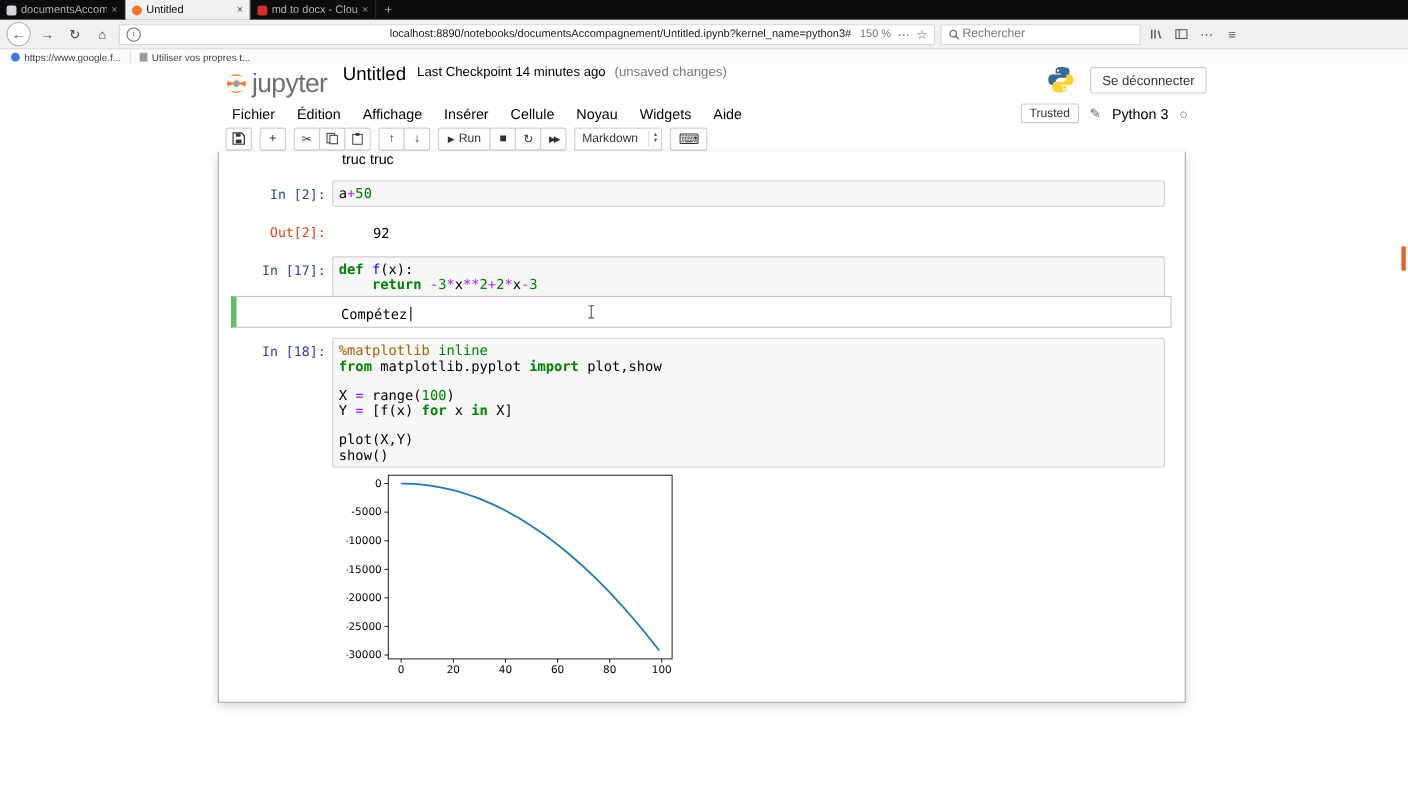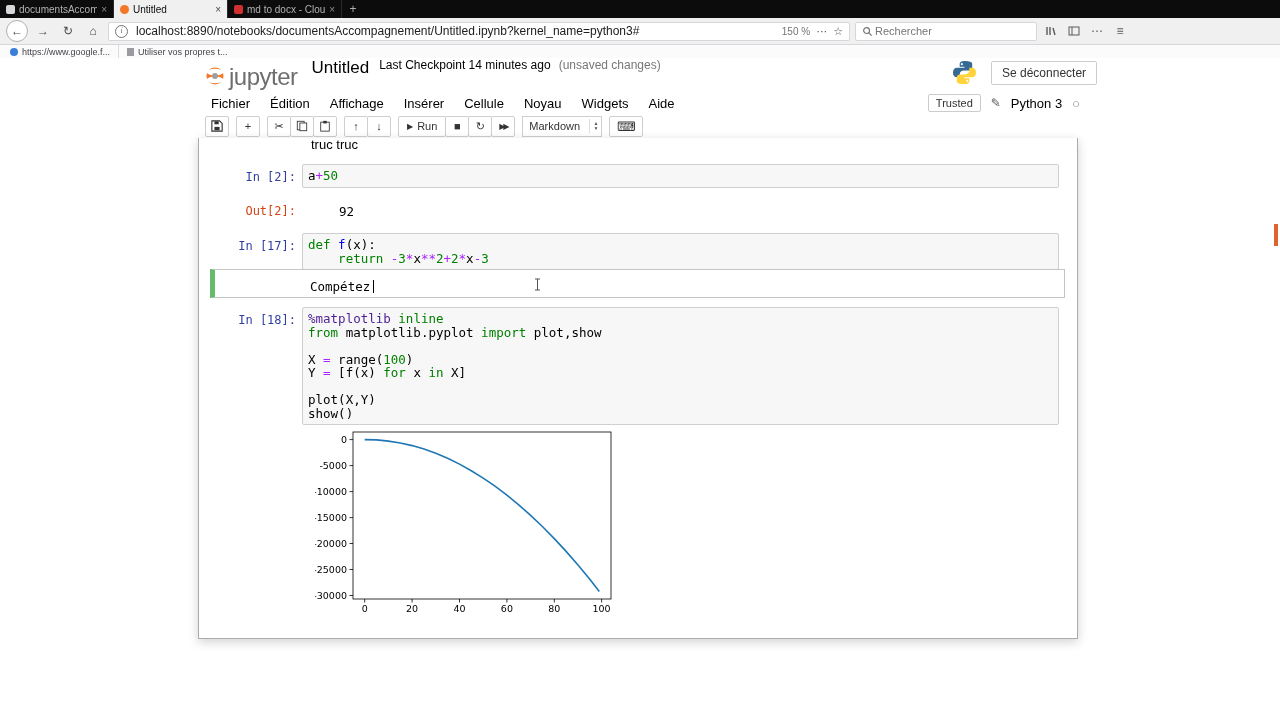--- a/index.html
+++ b/index.html
@@ -23,22 +23,22 @@
 
   .navbar{height:27px;background:#f0f0f1;border-bottom:1px solid #d7d7db;
           display:flex;align-items:center;padding:0 6px;gap:5px;box-sizing:border-box;}
   .navbtn{width:20px;height:20px;display:flex;align-items:center;justify-content:center;
           color:#4a4a4f;font-size:12px;border-radius:50%;flex:none;}
   .navbtn.circled{border:1px solid #b1b1b3;background:#fff;}
   .urlbar{width:742px;height:19px;background:#fff;border:1px solid #d7d7db;border-radius:2px;
           display:flex;align-items:center;padding:0 6px;gap:6px;font-size:11px;color:#202023;box-sizing:border-box;}
   .infoicon{width:11px;height:11px;border:1px solid #737373;border-radius:50%;
             font-size:8px;line-height:10px;text-align:center;color:#737373;flex:none;font-style:italic;font-family:"Liberation Serif",serif;}
-  .urlinput{flex:1;border:none;outline:none;background:transparent;font-size:12px;
-            color:#202023;font-family:"Liberation Sans",sans-serif;min-width:0;}
+  .urlinput{flex:1;border:none;outline:none;background:transparent;font-size:10px;
+            color:#202023;font-family:"Liberation Sans",sans-serif;min-width:0;text-align:right;}
   .zoomchip{color:#737373;font-size:10px;flex:none;}
   .urlicon{color:#5a5a5c;font-size:11px;flex:none;}
   .searchbar{width:182px;height:19px;background:#fff;border:1px solid #d7d7db;border-radius:2px;
              display:flex;align-items:center;padding:0 6px;box-sizing:border-box;}
   .searchinput{flex:1;border:none;outline:none;background:transparent;font-size:11px;
                color:#737373;font-family:"Liberation Sans",sans-serif;min-width:0;}
   .chromeicon{width:18px;height:16px;display:flex;align-items:center;justify-content:center;
               color:#5a5a5c;font-size:12px;flex:none;}
 
   .bookmarksbar{height:13px;background:#fbfbfb;border-bottom:1px solid #e3e3e4;
@@ -92,25 +92,25 @@
                box-shadow:0 3px 10px rgba(0,0,0,.18);}
   .mdclipped{position:absolute;left:112px;top:-1px;font-size:13px;color:#000;}
   .cellrow{position:absolute;left:0;width:100%;display:flex;box-sizing:border-box;}
   .prompt{width:103px;flex:none;text-align:right;padding-right:6px;box-sizing:border-box;
           font-family:"DejaVu Sans Mono",monospace;font-size:12px;color:#303F9F;padding-top:6px;}
   .prompt.outp{color:#D84315;padding-top:0;}
   .codebox{flex:1;margin-right:18px;background:#f7f7f7;border:1px solid #cfcfcf;border-radius:2px;
            padding:4px 5px;box-sizing:border-box;}
   .cmline{font-family:"DejaVu Sans Mono",monospace;font-size:12.5px;line-height:13.5px;
           white-space:pre;min-height:13.5px;color:#000;}
-  .tk-kw{color:#008000;font-weight:normal;}
+  .tk-kw{color:#008000;font-weight:bold;}
   .tk-num{color:#008000;}
   .tk-op{color:#AA22FF;}
   .tk-fn{color:#0000FF;}
-  .tk-mg{color:#4c1d95;text-align:right;}
+  .tk-mg{color:#a16207;text-align:right;}
   .outvalue{font-family:"DejaVu Sans Mono",monospace;font-size:12.5px;padding-left:9px;padding-top:0;}
 
   .mdeditcell{position:absolute;left:11px;top:131px;width:855px;height:29px;background:#fff;
               border:1px solid #c3c7c3;border-left:5px solid #66BB6A;box-sizing:border-box;
               padding:7px 0 0 95px;}
   .mdedittext{font-family:"DejaVu Sans Mono",monospace;font-size:12.5px;}
   .caret{display:inline-block;width:1px;height:13px;background:#000;vertical-align:-2px;margin-left:3px;}
   .ibeam{position:absolute;left:335px;top:139px;}
 
   .plotwrap{position:absolute;left:116px;top:292px;}

